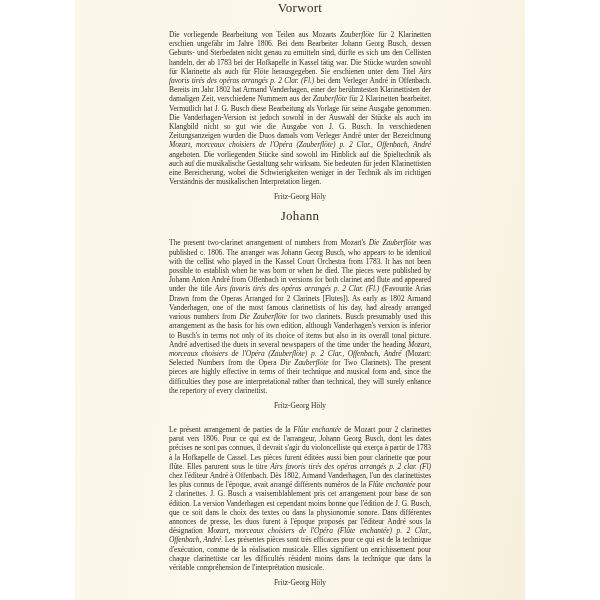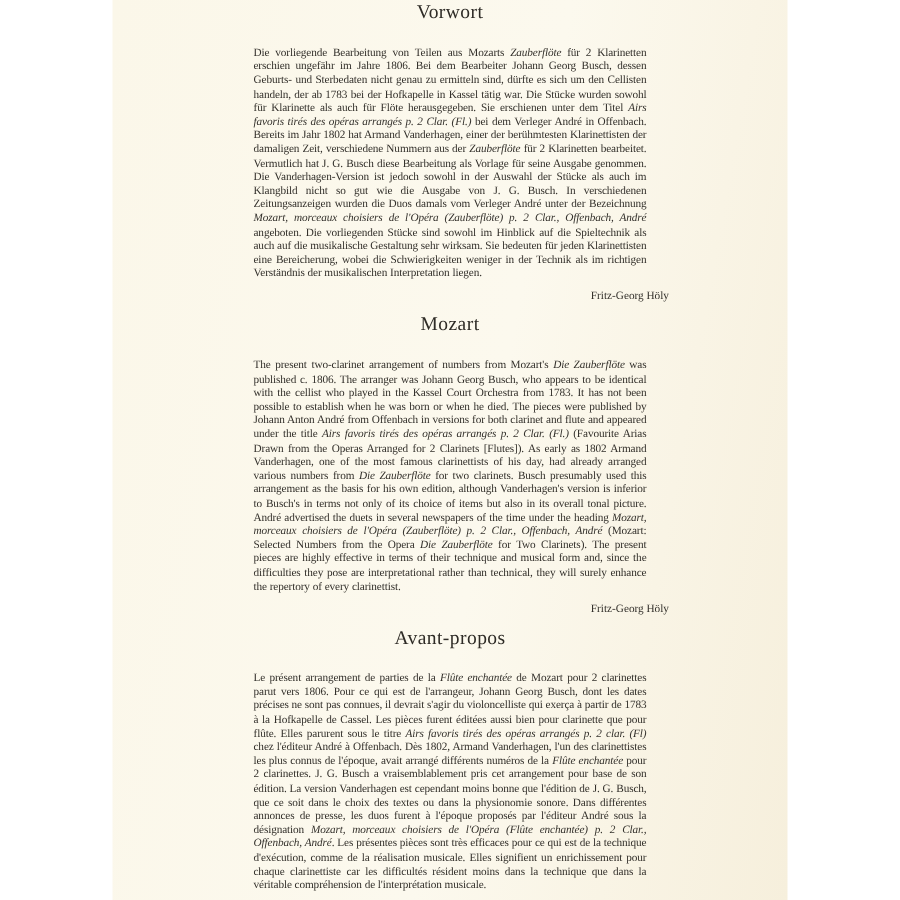--- a/index.html
+++ b/index.html
@@ -49,44 +49,43 @@
     text-align: justify;
     margin: 15px;
     word-spacing: 0.1px;
   }
   .para i {
     font-style: italic;
   }
   .signature {
     font-size: 7.5px;
     line-height: 9.2px;
-    text-align: right;
+    text-align: center;
     margin-top: -9.2px;
   }
 </style>
 </head>
 <body style="background: rgb(255, 255, 255);">
 
 <div class="canvas">
   <div class="paper">
     <div class="content">
 
       <section>
         <h2 class="section-title">Vorwort</h2>
         <p class="para"><span>Die vorliegende Bearbeitung von Teilen aus Mozarts </span><i>Zauberflöte</i><span> für 2 Klarinetten erschien ungefähr im Jahre 1806. Bei dem Bearbeiter Johann Georg Busch, dessen Geburts- und Sterbedaten nicht genau zu ermitteln sind, dürfte es sich um den Cellisten handeln, der ab 1783 bei der Hofkapelle in Kassel tätig war. Die Stücke wurden sowohl für Klarinette als auch für Flöte herausgegeben. Sie erschienen unter dem Titel </span><i>Airs favoris tirés des opéras arrangés p. 2 Clar. (Fl.)</i><span> bei dem Verleger André in Offenbach. Bereits im Jahr 1802 hat Armand Vanderhagen, einer der berühmtesten Klarinettisten der damaligen Zeit, verschiedene Nummern aus der </span><i>Zauberflöte</i><span> für 2 Klarinetten bearbeitet. Vermutlich hat J. G. Busch diese Bearbeitung als Vorlage für seine Ausgabe genommen. Die Vanderhagen-Version ist jedoch sowohl in der Auswahl der Stücke als auch im Klangbild nicht so gut wie die Ausgabe von J. G. Busch. In verschiedenen Zeitungsanzeigen wurden die Duos damals vom Verleger André unter der Bezeichnung </span><i>Mozart, morceaux choisiers de l'Opéra (Zauberflöte) p. 2 Clar., Offenbach, André</i><span> angeboten. Die vorliegenden Stücke sind sowohl im Hinblick auf die Spieltechnik als auch auf die musikalische Gestaltung sehr wirksam. Sie bedeuten für jeden Klarinettisten eine Bereicherung, wobei die Schwierigkeiten weniger in der Technik als im richtigen Verständnis der musikalischen Interpretation liegen.</span></p>
         <div class="signature">Fritz-Georg Höly</div>
       </section>
 
       <section>
-        <h2 class="section-title subsequent">Mozart</h2>
+        <h2 class="section-title subsequent">Johann</h2>
         <p class="para"><span>The present two-clarinet arrangement of numbers from Mozart's </span><i>Die Zauberflöte</i><span> was published c. 1806. The arranger was Johann Georg Busch, who appears to be identical with the cellist who played in the Kassel Court Orchestra from 1783. It has not been possible to establish when he was born or when he died. The pieces were published by Johann Anton André from Offenbach in versions for both clarinet and flute and appeared under the title </span><i>Airs favoris tirés des opéras arrangés p. 2 Clar. (Fl.)</i><span> (Favourite Arias Drawn from the Operas Arranged for 2 Clarinets [Flutes]). As early as 1802 Armand Vanderhagen, one of the most famous clarinettists of his day, had already arranged various numbers from </span><i>Die Zauberflöte</i><span> for two clarinets. Busch presumably used this arrangement as the basis for his own edition, although Vanderhagen's version is inferior to Busch's in terms not only of its choice of items but also in its overall tonal picture. André advertised the duets in several newspapers of the time under the heading </span><i>Mozart, morceaux choisiers de l'Opéra (Zauberflöte) p. 2 Clar., Offenbach, André</i><span> (Mozart: Selected Numbers from the Opera </span><i>Die Zauberflöte</i><span> for Two Clarinets). The present pieces are highly effective in terms of their technique and musical form and, since the difficulties they pose are interpretational rather than technical, they will surely enhance the repertory of every clarinettist.</span></p>
         <div class="signature">Fritz-Georg Höly</div>
       </section>
 
       <section>
-        <h2 class="section-title subsequent">Avant-propos</h2>
         <p class="para"><span>Le présent arrangement de parties de la </span><i>Flûte enchantée</i><span> de Mozart pour 2 clarinettes parut vers 1806. Pour ce qui est de l'arrangeur, Johann Georg Busch, dont les dates précises ne sont pas connues, il devrait s'agir du violoncelliste qui exerça à partir de 1783 à la Hofkapelle de Cassel. Les pièces furent éditées aussi bien pour clarinette que pour flûte. Elles parurent sous le titre </span><i>Airs favoris tirés des opéras arrangés p. 2 clar. (Fl)</i><span> chez l'éditeur André à Offenbach. Dès 1802, Armand Vanderhagen, l'un des clarinettistes les plus connus de l'époque, avait arrangé différents numéros de la </span><i>Flûte enchantée</i><span> pour 2 clarinettes. J. G. Busch a vraisemblablement pris cet arrangement pour base de son édition. La version Vanderhagen est cependant moins bonne que l'édition de J. G. Busch, que ce soit dans le choix des textes ou dans la physionomie sonore. Dans différentes annonces de presse, les duos furent à l'époque proposés par l'éditeur André sous la désignation </span><i>Mozart, morceaux choisiers de l'Opéra (Flûte enchantée) p. 2 Clar., Offenbach, André</i><span>. Les présentes pièces sont très efficaces pour ce qui est de la technique d'exécution, comme de la réalisation musicale. Elles signifient un enrichissement pour chaque clarinettiste car les difficultés résident moins dans la technique que dans la véritable compréhension de l'interprétation musicale.</span></p>
         <div class="signature">Fritz-Georg Höly</div>
       </section>
 
     </div>
   </div>
 </div>
 
 </body></html>

